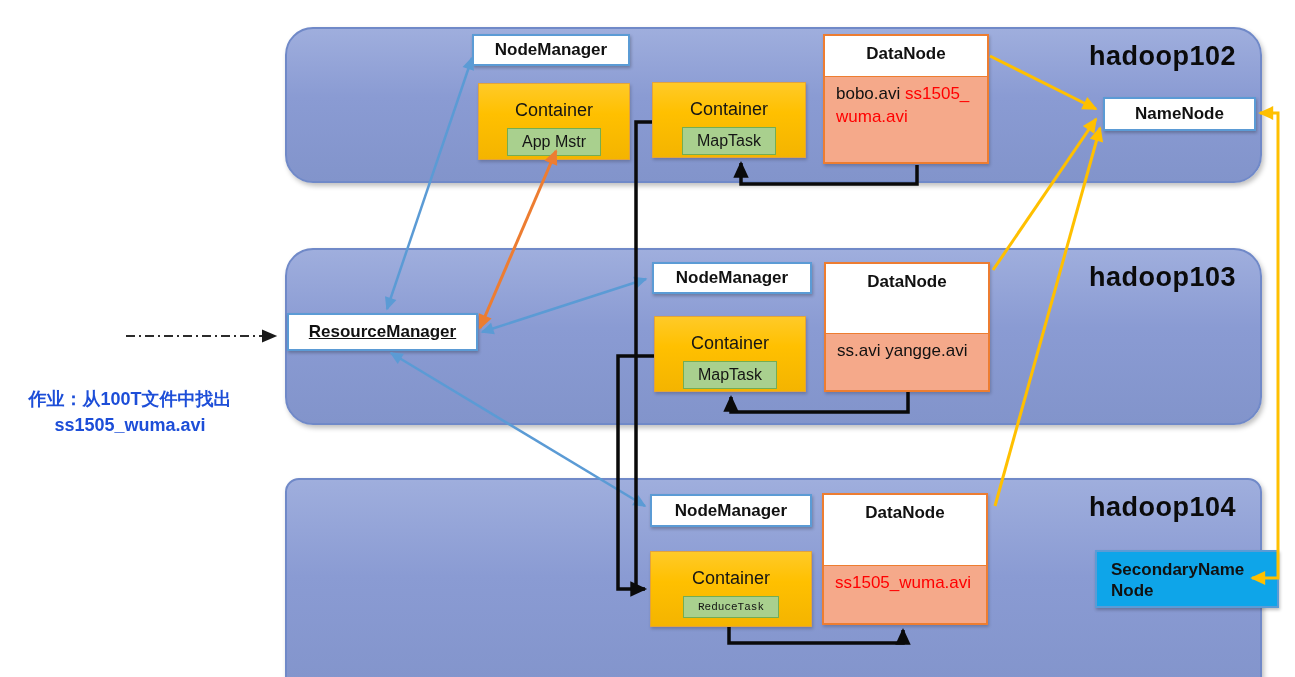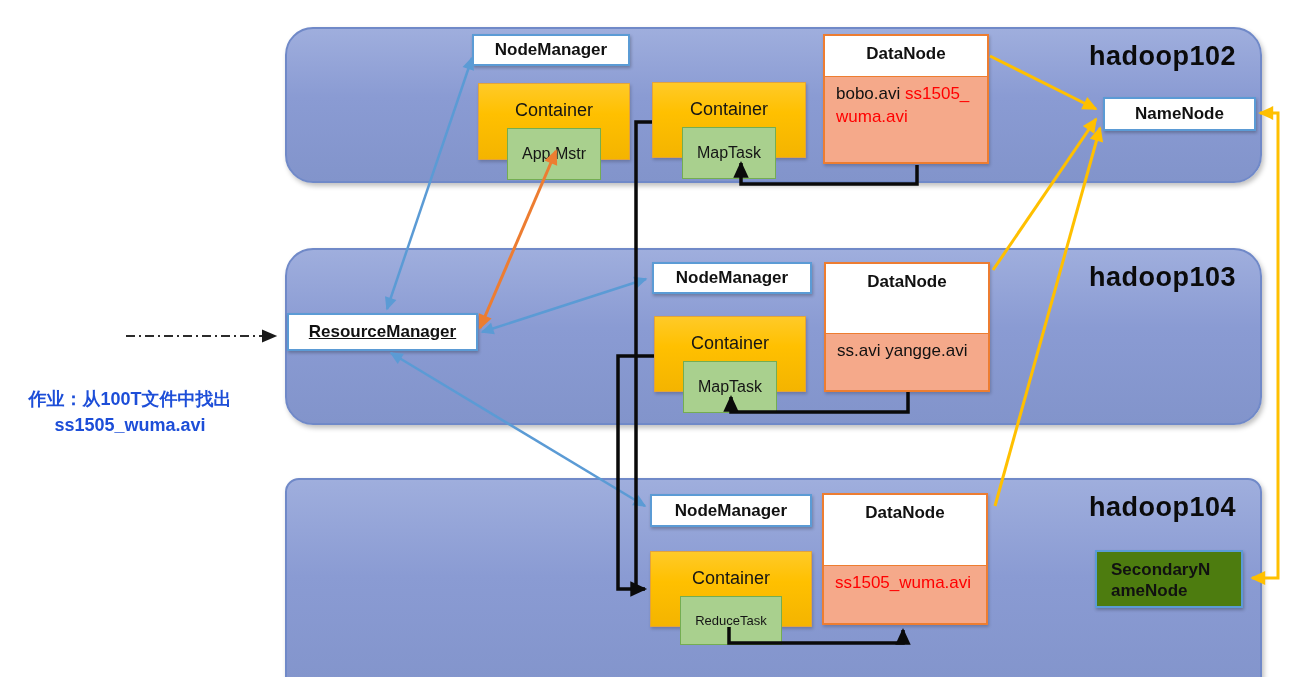--- a/index.html
+++ b/index.html
@@ -24,21 +24,21 @@
     font-size:17px;font-weight:bold;box-shadow:1px 2px 3px rgba(0,0,0,0.25);
   }
   .container-box{
     position:absolute;background:linear-gradient(180deg,#FFCA28 0%,#FFC000 40%,#F4B400 100%);
     border:1.5px solid #E2A33C;box-sizing:border-box;text-align:center;
     box-shadow:1px 2px 3px rgba(0,0,0,0.2);
   }
   .container-label{font-size:18px;margin-top:16px;color:#151515;}
   .task-box{
     display:inline-block;background:#A9D08E;border:1.5px solid #74AD52;
-    font-size:16px;padding:16px 14px;margin-top:7px;color:#151515;text-align:center;
+    font-size:16px;padding:4px 14px;margin-top:7px;color:#151515;text-align:center;
   }
   .datanode{
     position:absolute;background:#ffffff;border:2px solid #ED7D31;
     box-sizing:border-box;display:flex;flex-direction:column;
     box-shadow:1px 2px 3px rgba(0,0,0,0.2);
   }
   .dn-title{font-size:17px;font-weight:bold;text-align:center;padding-top:8px;}
   .dn-files{
     background:#F5A98A;border-top:1px solid #ED7D31;flex:1;
     padding:5px 10px 4px 11px;font-size:17px;line-height:23px;
@@ -48,22 +48,22 @@
   .client-ellipse{
     position:absolute;left:16px;top:311px;width:105px;height:52px;
     background:#A9D18E;border:1.5px solid #7CAE5D;border-radius:50%;
     display:flex;align-items:center;justify-content:center;font-size:18px;
   }
   .note{
     position:absolute;left:8px;top:386px;width:244px;
     color:#1d4ed8;font-size:18px;font-weight:bold;line-height:26px;text-align:center;
   }
   .snn{
-    position:absolute;left:1095px;top:550px;width:148px;height:58px;
-    background:#4d7c0f;border:2px solid #5B9BD5;box-sizing:border-box;
+    position:absolute;left:1095px;top:550px;width:184px;height:58px;
+    background:#0ea5e9;border:2px solid #5B9BD5;box-sizing:border-box;
     font-size:17px;font-weight:bold;line-height:21px;
     padding:7px 22px 0 14px;word-break:break-all;
     box-shadow:1px 2px 3px rgba(0,0,0,0.25);
   }
   svg.wires{position:absolute;left:0;top:0;pointer-events:none;z-index:30;}
 </style>
 </head>
 <body>
 
 <div id="stage">
@@ -137,21 +137,21 @@
 
   <div class="datanode" style="left:822px;top:493px;width:166px;height:132px;">
     <div class="dn-title" style="height:70px;box-sizing:border-box;">DataNode</div>
     <div class="dn-files">
       <span class="dn-file" data-color="red">ss1505_wuma.avi</span>
     </div>
   </div>
 
   <div class="container-box" style="left:650px;top:551px;width:162px;height:76px;">
     <div class="container-label">Container</div>
-    <div class="task-box" style="font-size:13px;">
+    <div class="task-box" style="font-size:11px;font-family:Liberation Mono, monospace;">
       <span>ReduceTask</span>
     </div>
   </div>
 
   <div class="snn">
     <span>SecondaryNameNode</span>
   </div>
 
 
   <div class="note">

